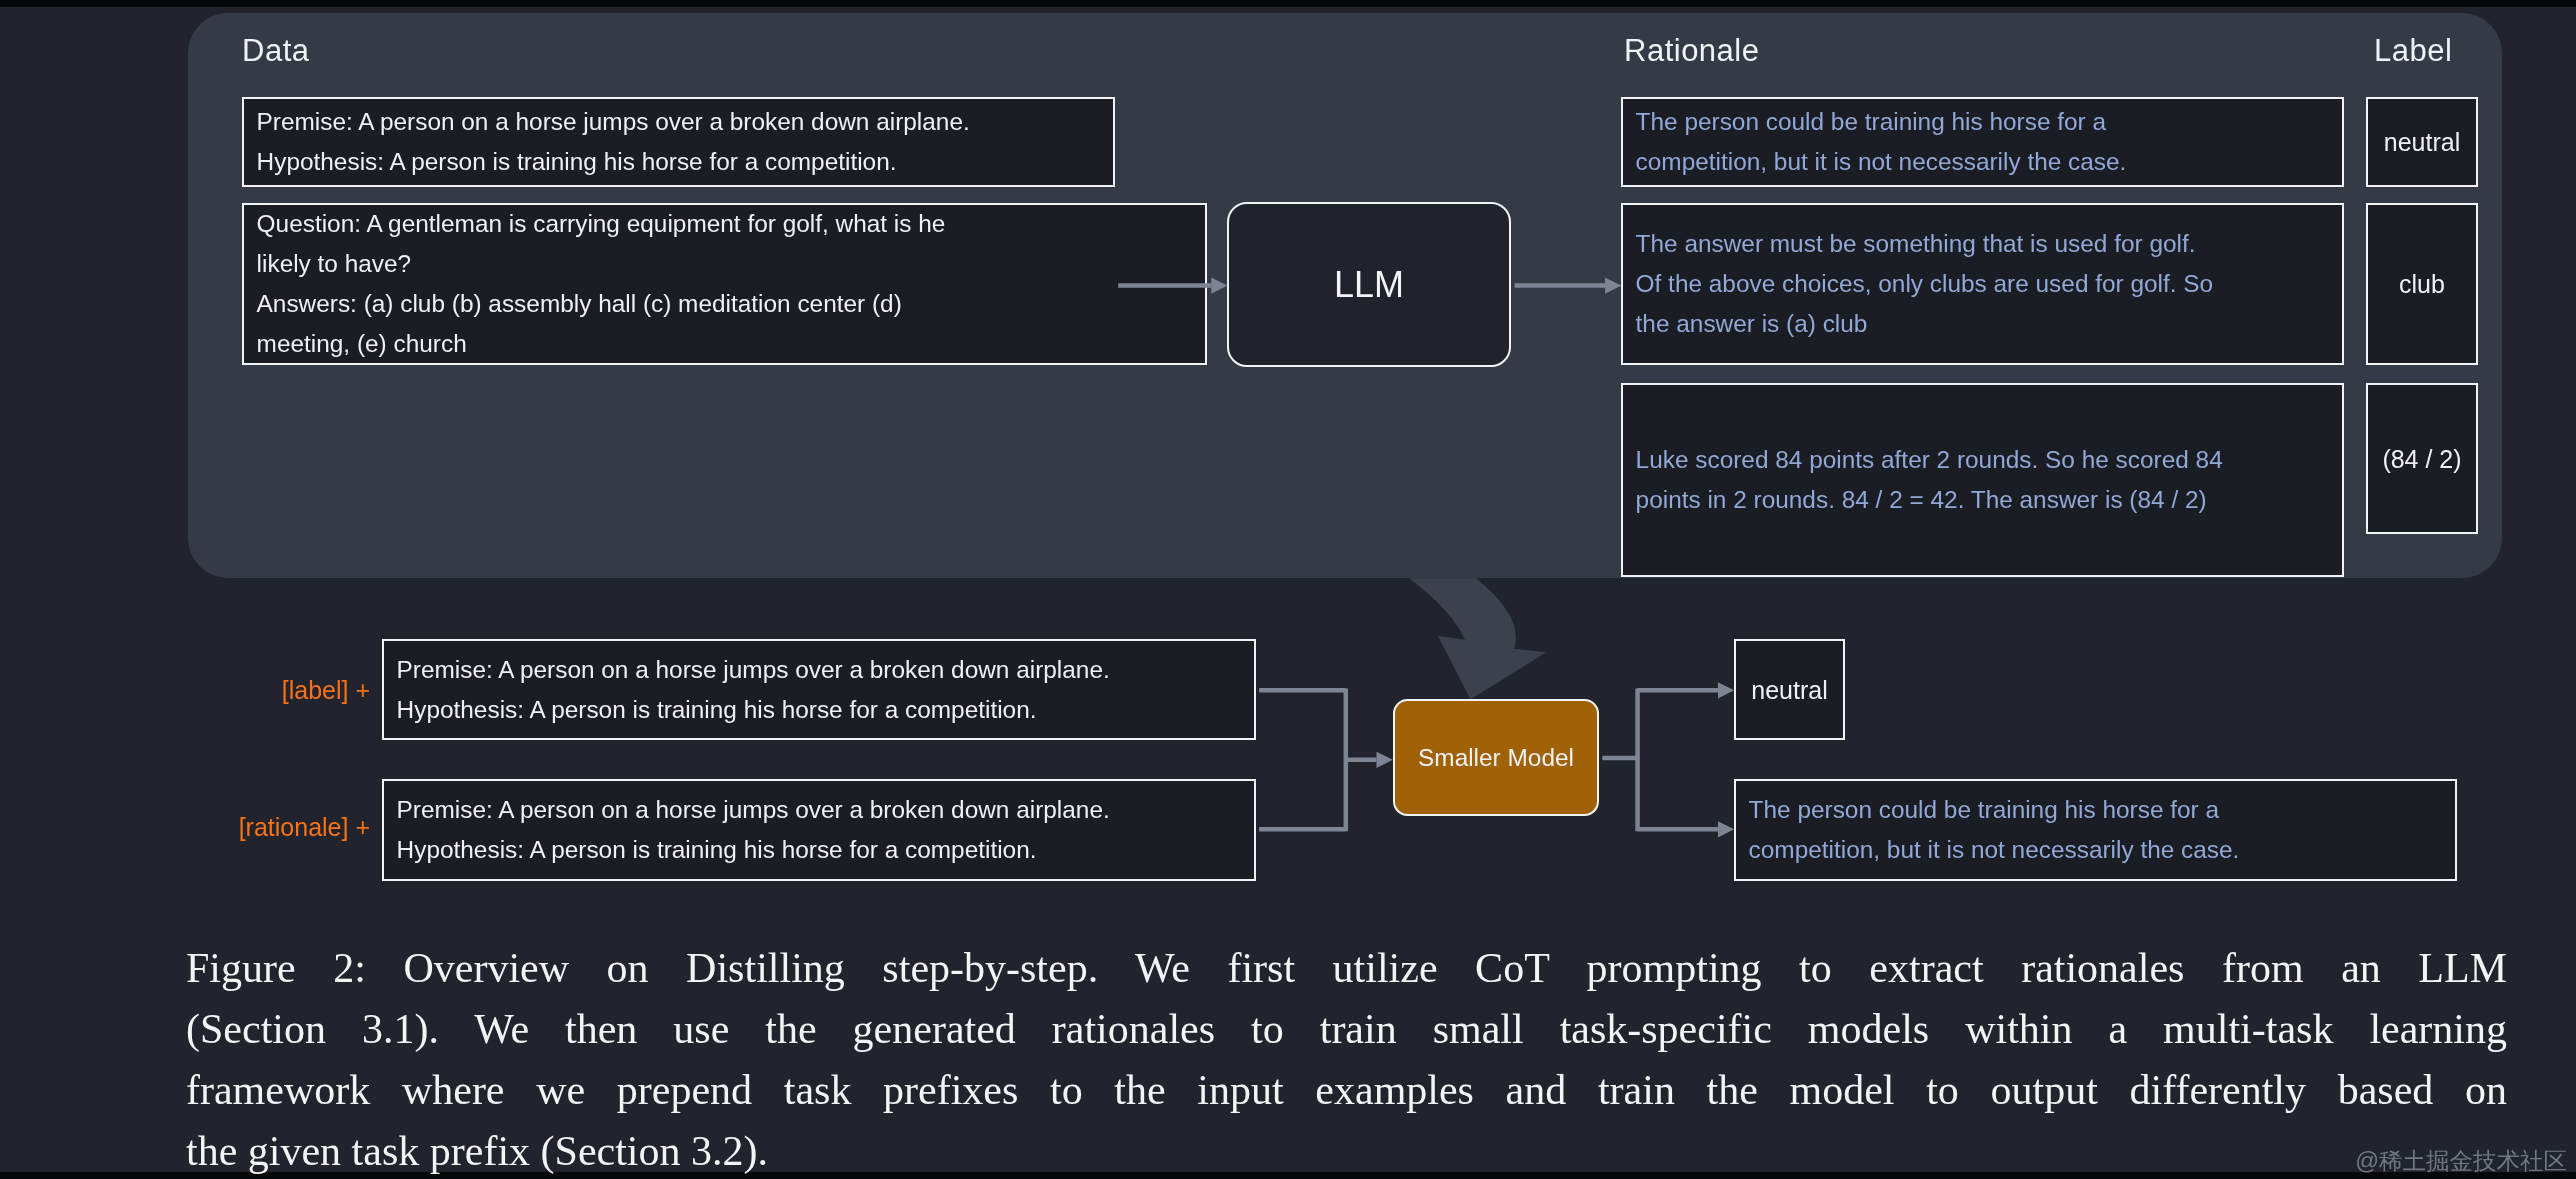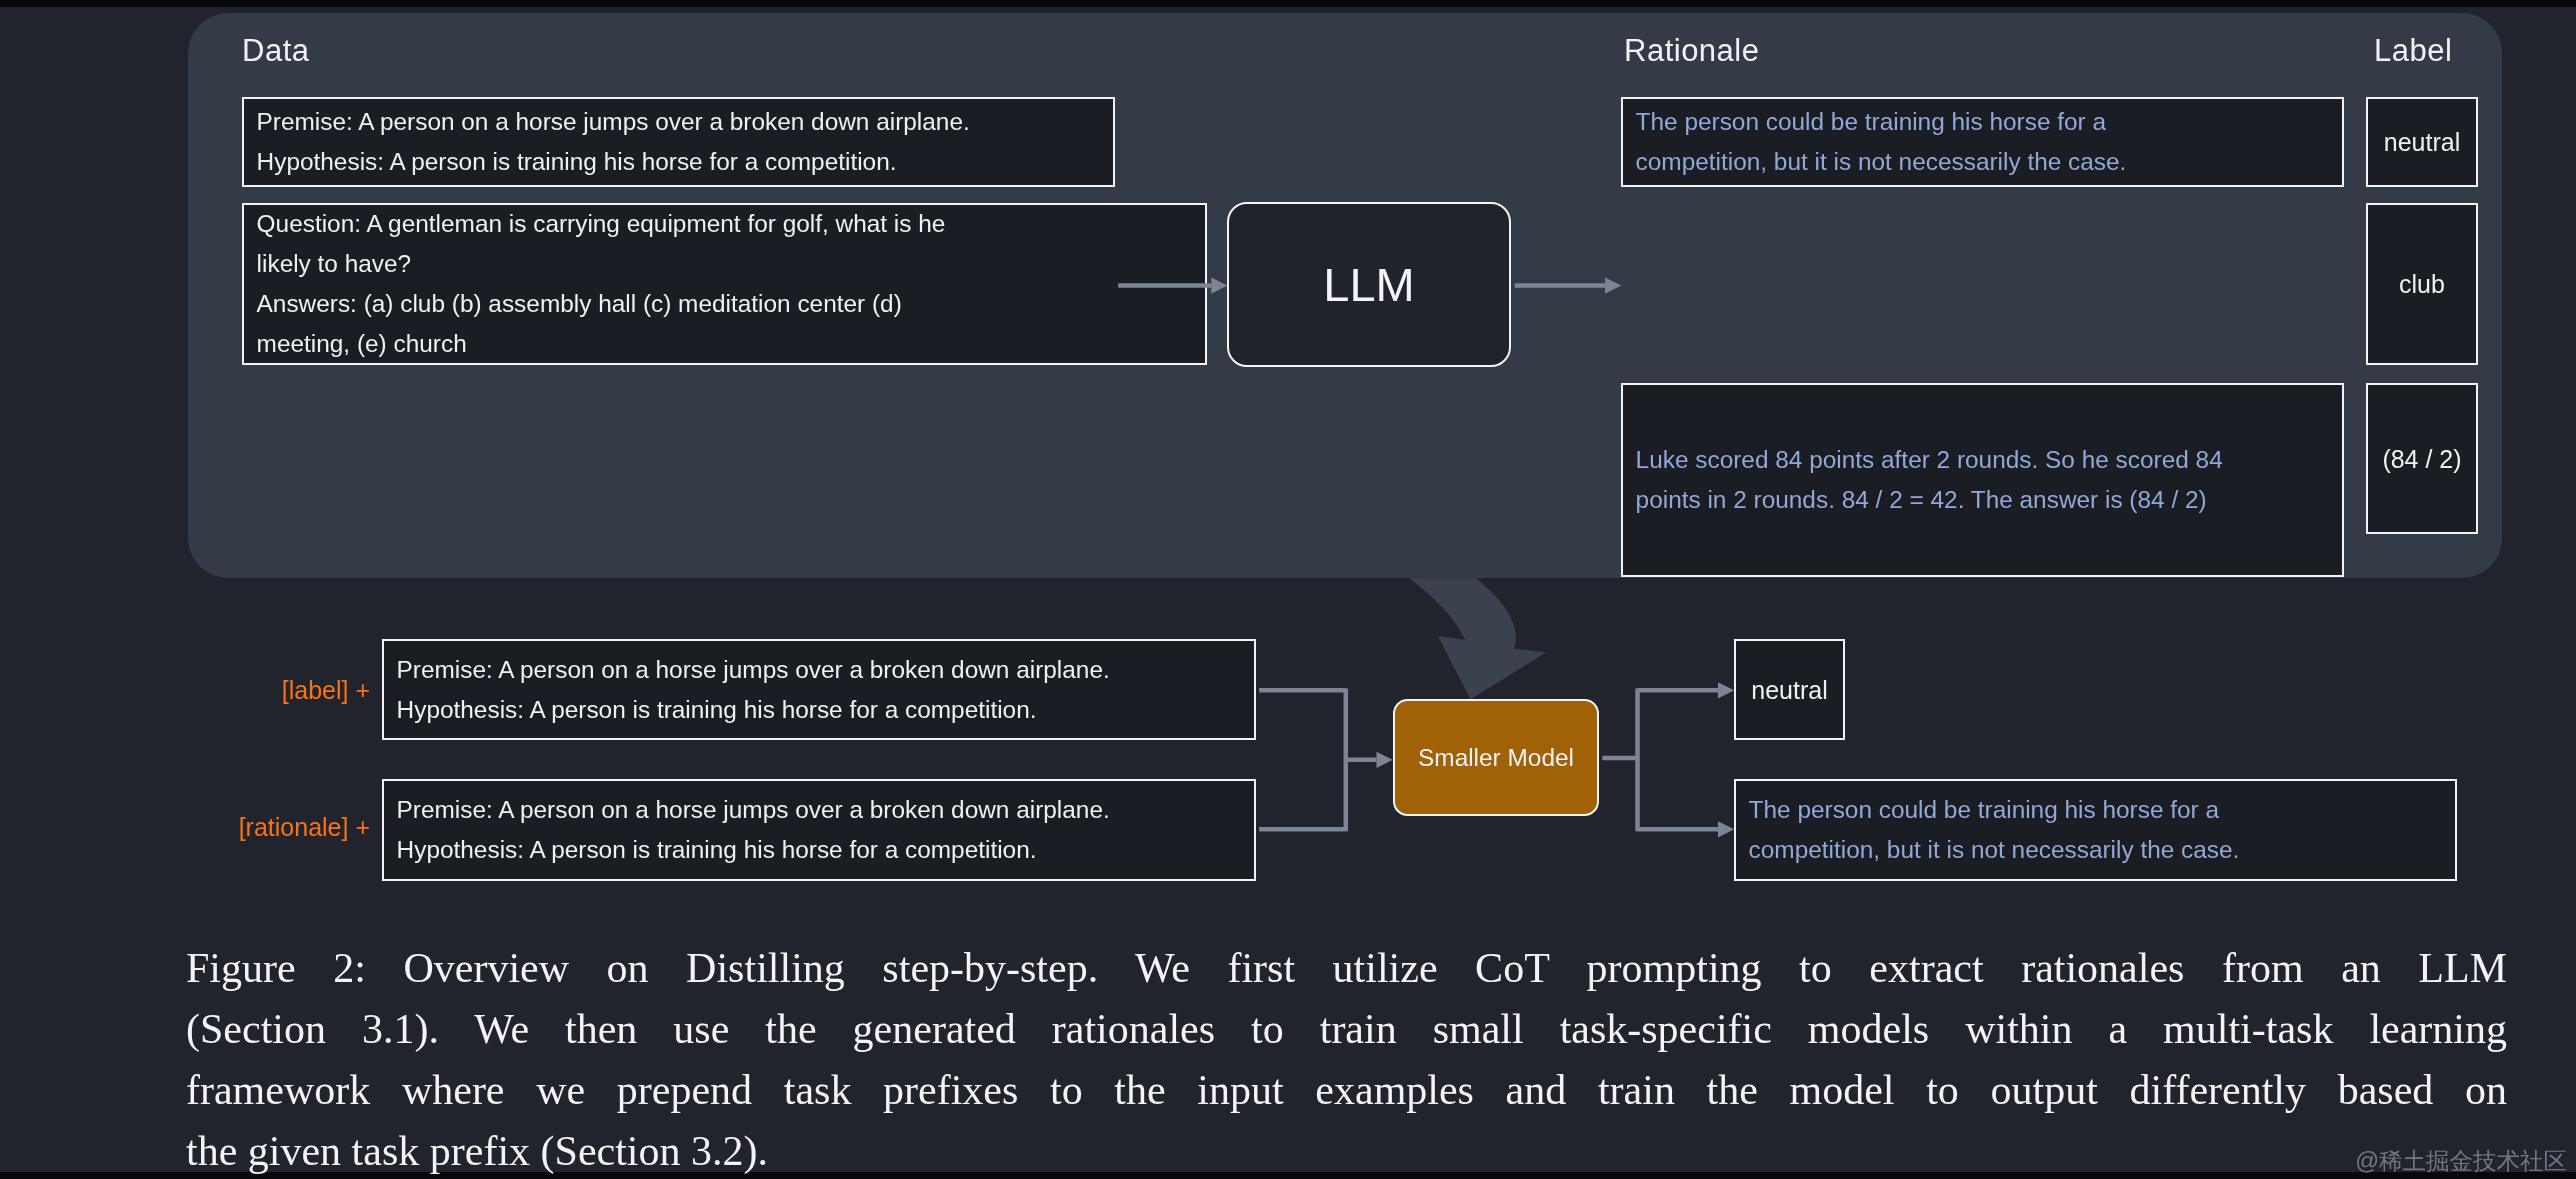--- a/index.html
+++ b/index.html
@@ -9,21 +9,21 @@
   .panel{position:absolute;left:188px;top:12.6px;width:2314px;height:565px;background:#353a47;border-radius:40px;}
   .col-header{position:absolute;font-size:31px;font-weight:500;color:#f0f2f6;letter-spacing:0.5px;}
   .cell{position:absolute;background:#1a1d24;border:2.7px solid #f2f3f6;box-sizing:border-box;
         display:flex;align-items:center;}
   .cell-inner{padding:0 11px 0 12.6px;font-size:24.4px;line-height:40px;white-space:pre-line;color:#eef1f5;}
   .blue .cell-inner{color:#92a8d6;}
   .label-cell{justify-content:center;}
   .label-cell .cell-inner{padding:0;font-size:25px;white-space:nowrap;}
   .node{position:absolute;background:#20232c;border:2.7px solid #f2f3f6;box-sizing:border-box;
         display:flex;align-items:center;justify-content:center;}
-  .llm-node{border-radius:20px;font-size:47px;color:#f2f4f8;}
+  .llm-node{border-radius:20px;font-size:36px;color:#f2f4f8;}
   .sm-node{border-radius:14.5px;font-size:24.4px;background:#a16207;color:#eef1f5;}
   .prefix{position:absolute;left:126px;width:244px;text-align:right;font-size:25px;line-height:36px;color:#f97316;}
   .svg-overlay{position:absolute;left:0;top:0;width:2576px;height:1180px;pointer-events:none;}
   .caption{position:absolute;left:186px;top:938px;width:2321px;
            font-family:"Liberation Serif",serif;font-size:42px;line-height:61px;color:#f3f4f6;}
   .cap-line{text-align:justify;}
   .cap-line.just{text-align-last:justify;}
   .watermark{position:absolute;right:9px;top:1145px;font-size:23.5px;color:#80858e;opacity:0.85;margin-left:10px;}
 </style>
 </head>
@@ -51,20 +51,25 @@
 meeting, (e) church</div>
   </div>
 
   <div class="node llm-node" style="left:1227px;top:202px;width:284px;height:165px;">
     <span>LLM</span>
   </div>
 
   <div class="cell blue" style="left:1621px;top:97px;width:723px;height:90px;">
     <div class="cell-inner">The person could be training his horse for a
 competition, but it is not necessarily the case.</div>
+  </div>
+  <div class="cell blue" style="left:1621px;top:203px;width:723px;height:162px;">
+    <div class="cell-inner">The answer must be something that is used for golf.
+Of the above choices, only clubs are used for golf. So
+the answer is (a) club</div>
   </div>
   <div class="cell blue" style="left:1621px;top:383px;width:723px;height:194px;">
     <div class="cell-inner">Luke scored 84 points after 2 rounds. So he scored 84
 points in 2 rounds. 84 / 2 = 42. The answer is (84 / 2)</div>
   </div>
 
   <div class="cell label-cell" style="left:2366px;top:97px;width:112px;height:90px;">
     <div class="cell-inner">neutral</div>
   </div>
   <div class="cell label-cell" style="left:2366px;top:203px;width:112px;height:162px;">

